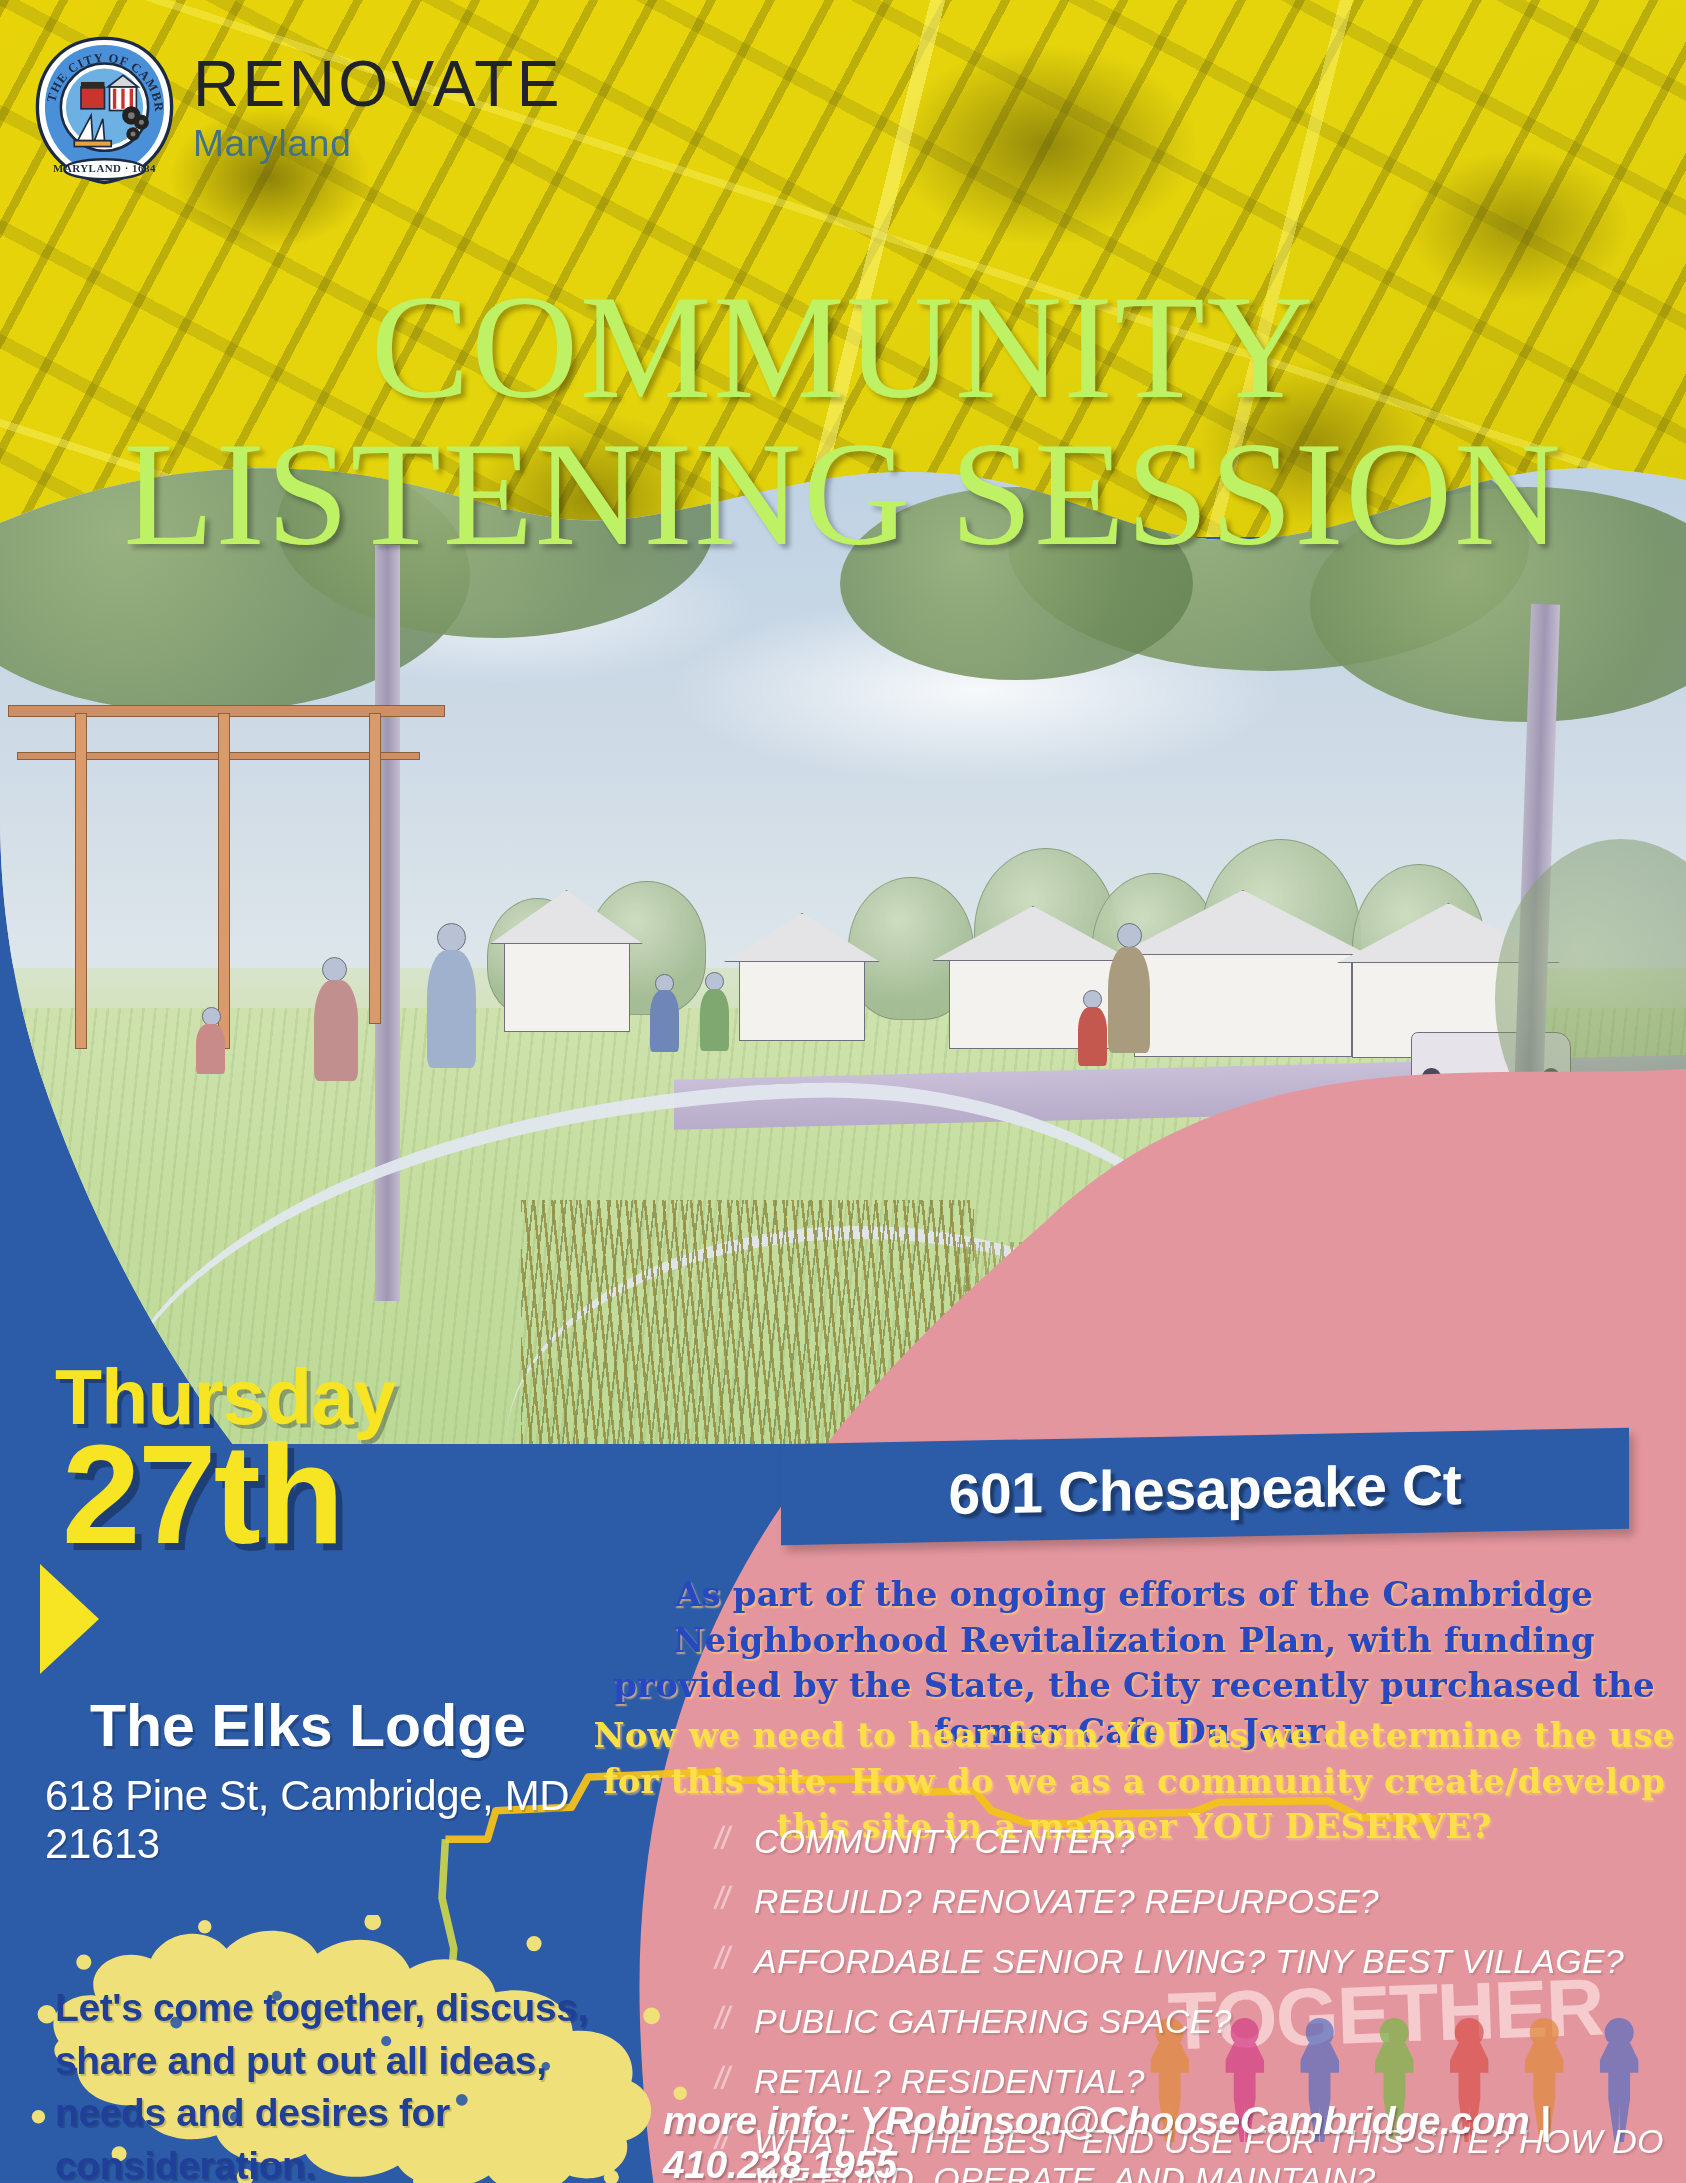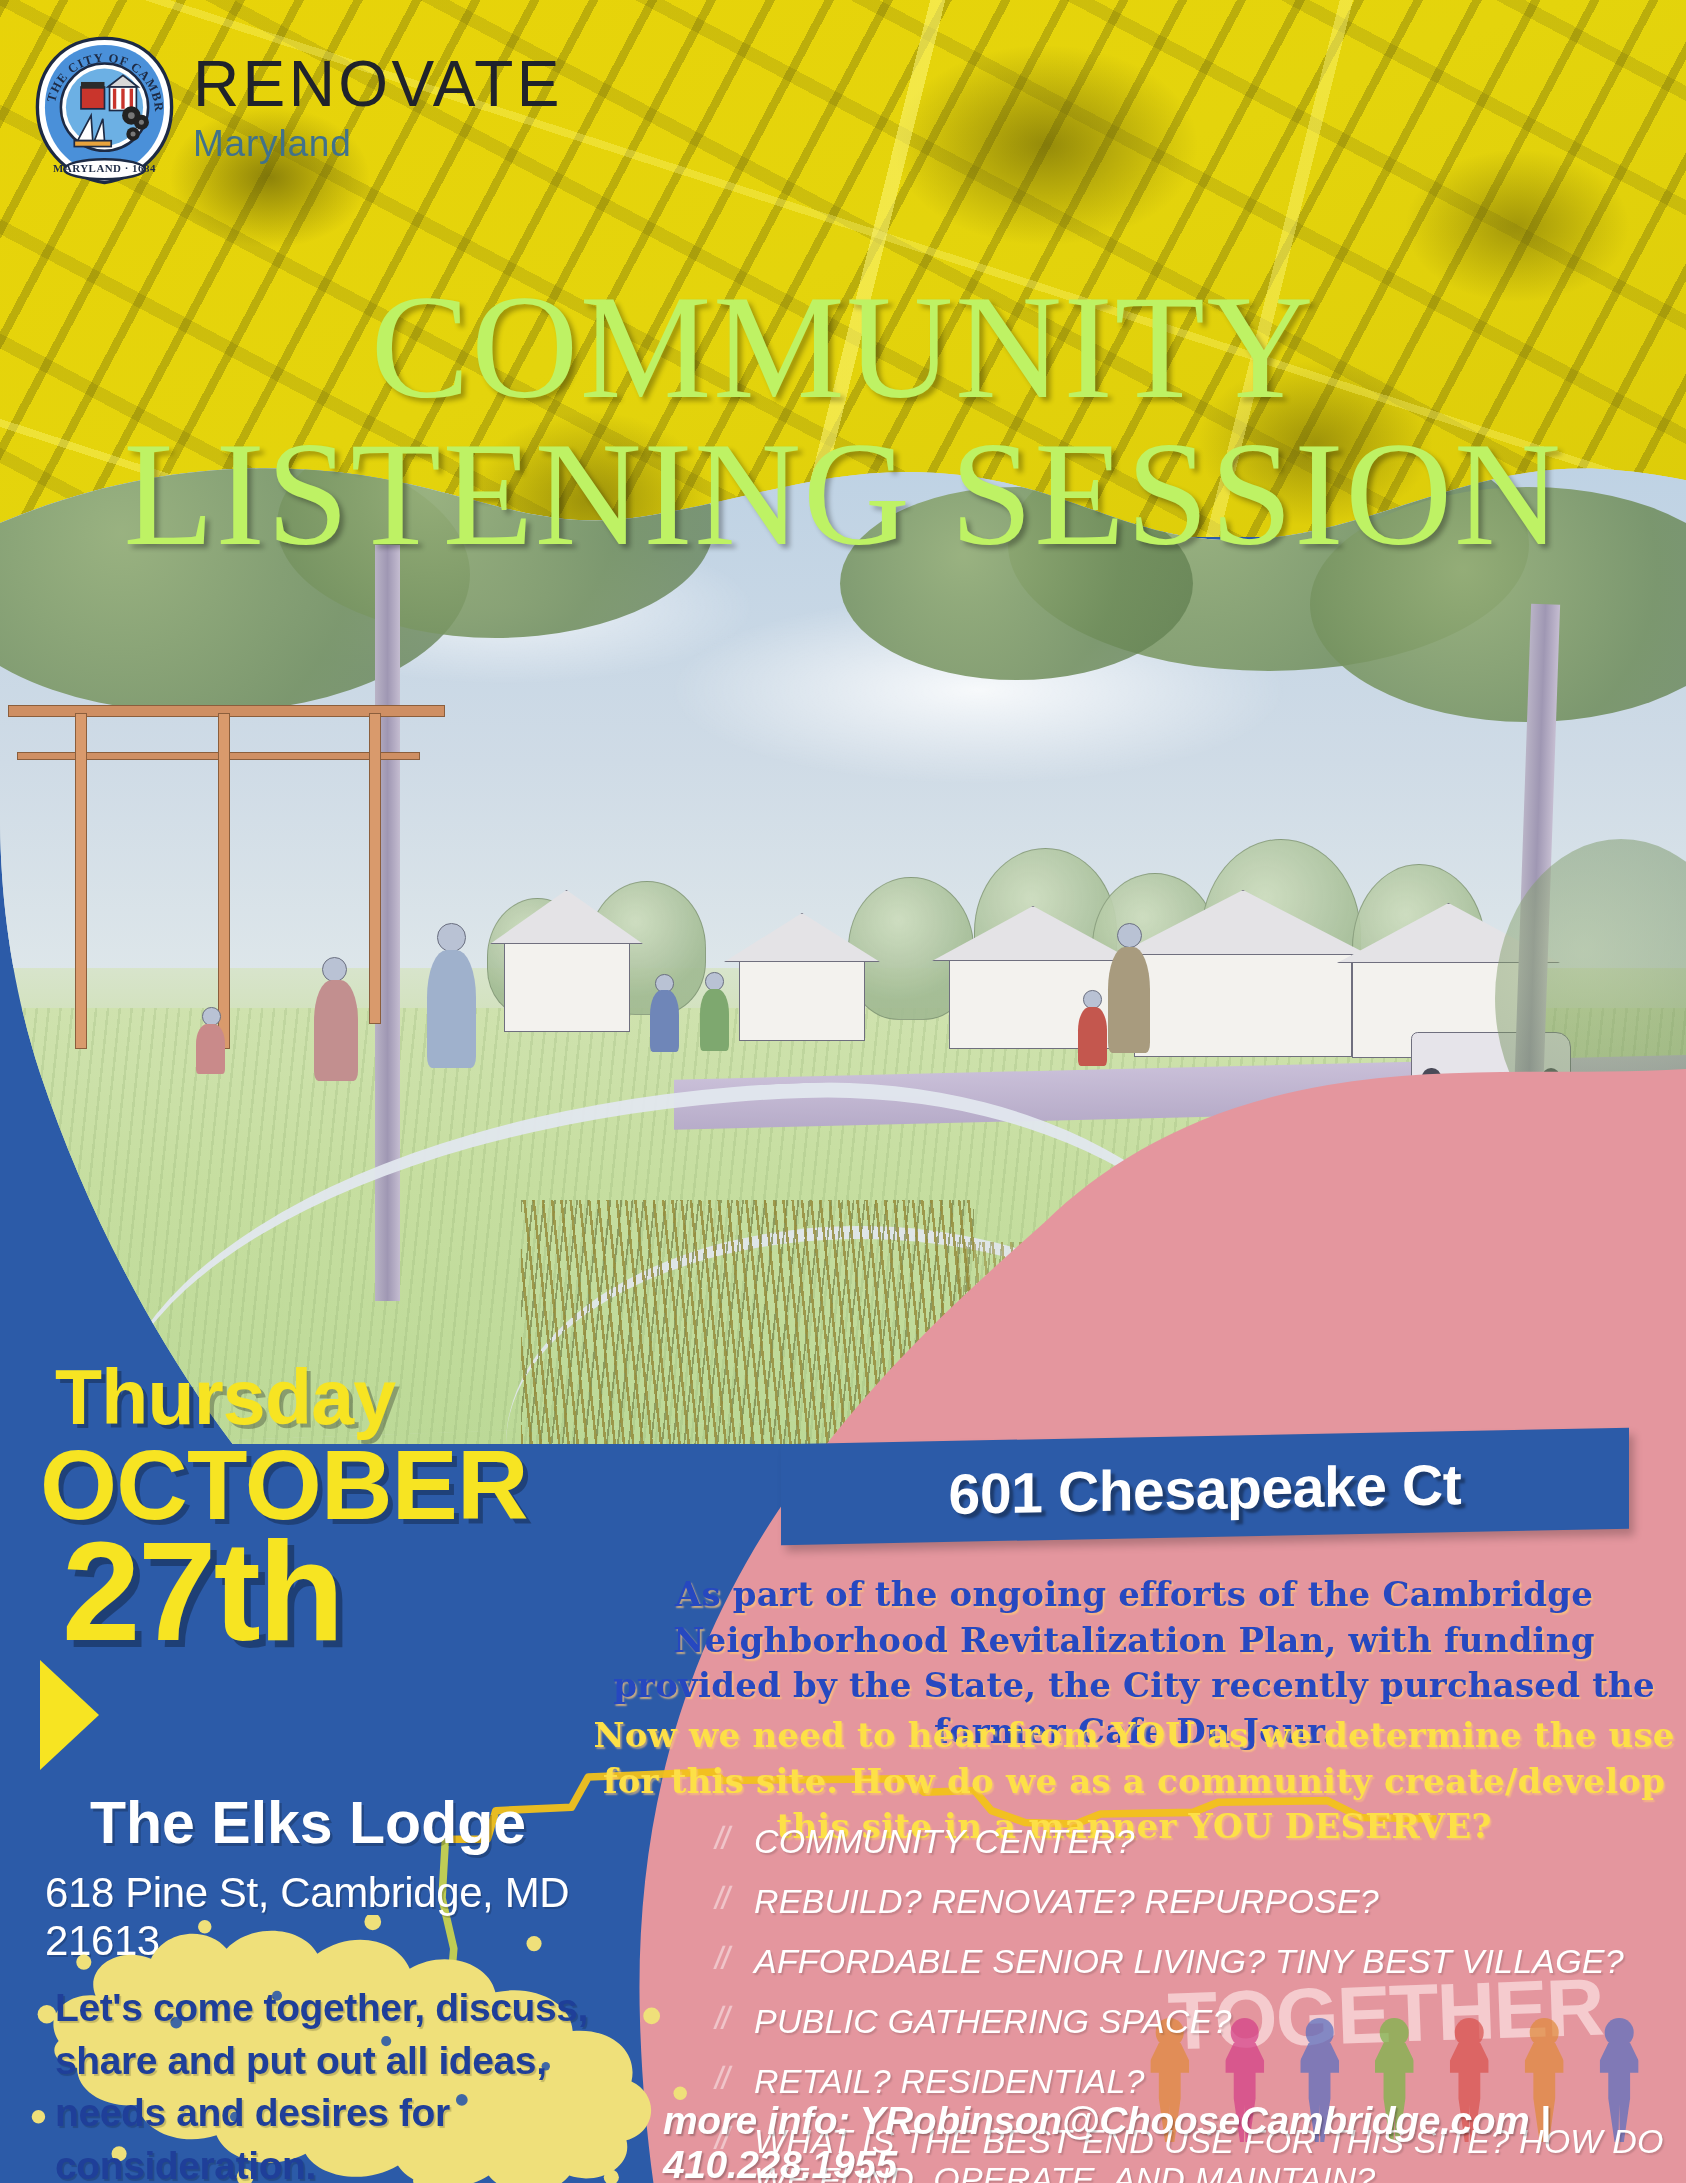--- a/index.html
+++ b/index.html
@@ -290,21 +290,20 @@
     <div class="b2">Maryland</div>
   </div>
 
   <div class="title">
     <div class="t1">COMMUNITY</div>
     <div class="t2">LISTENING SESSION</div>
   </div>
 
   <div class="datecol">
     <div class="thursday">Thursday</div>
-    <div class="octo">OCTOBER</div>
     <div class="daynum">27th</div>
     <div class="timerow">
       <div class="triangle"></div>
     </div>
     <div class="venue">The Elks Lodge</div>
     <div class="addr">618 Pine St, Cambridge, MD 21613</div>
   </div>
 
   <svg class="splat" viewBox="0 0 800 320" preserveAspectRatio="none">
     <g fill="#efe07a">

